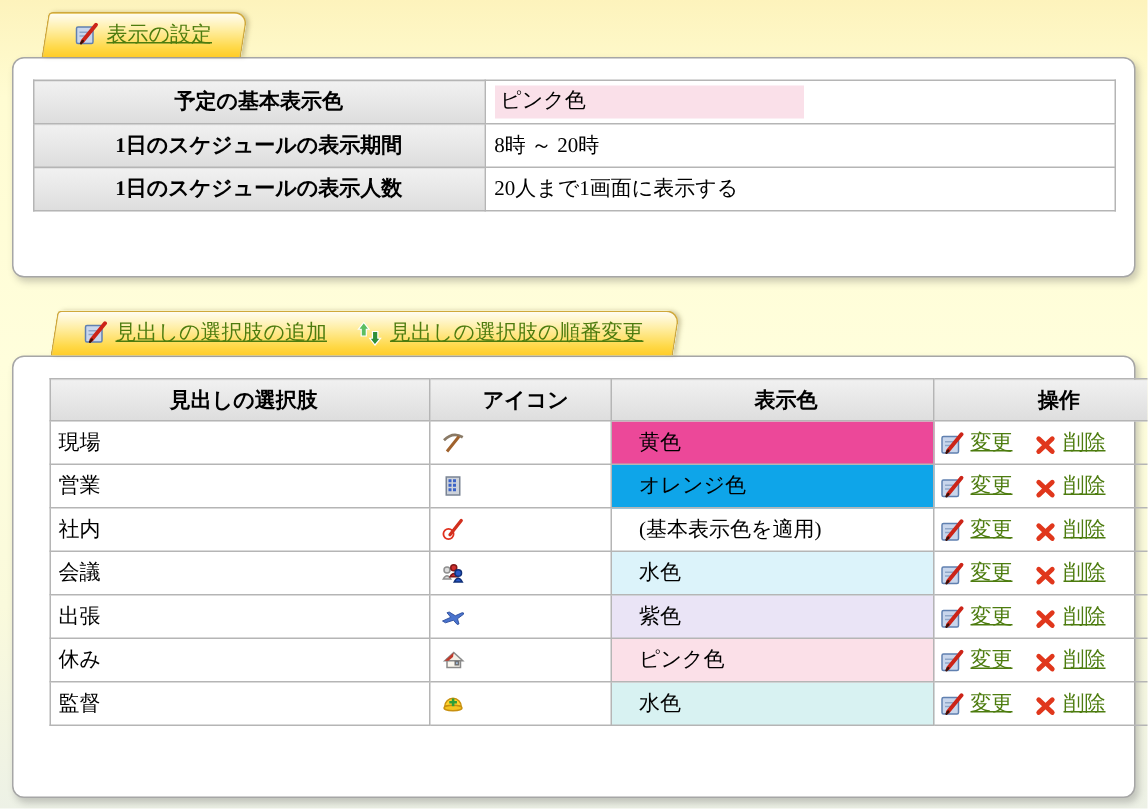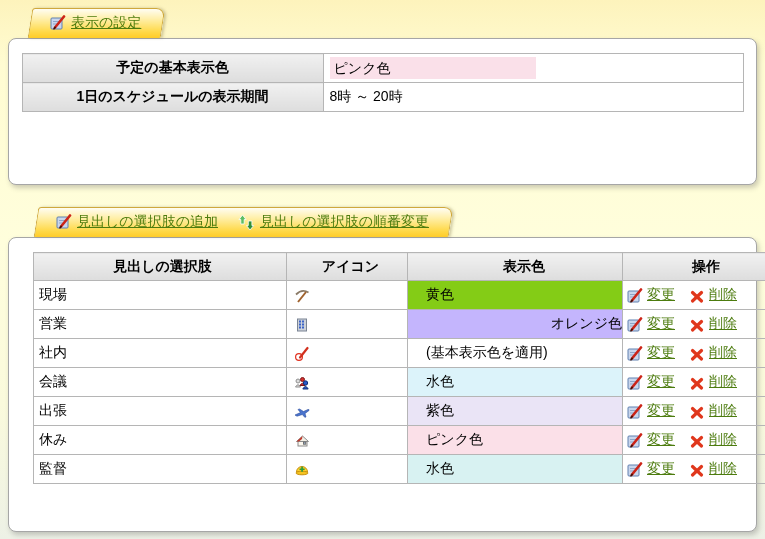--- a/index.html
+++ b/index.html
@@ -29,21 +29,21 @@
     border:1px solid #A6A6A6;border-radius:8px;
     box-shadow:2px 3px 5px rgba(90,90,90,.30);
     padding:14px 0;
   }
   .panel1{height:117px;}
   .panel2{height:265px;margin-bottom:9px;}
   table{border-collapse:collapse;margin:0 auto;table-layout:fixed;}
   .t1{width:722px;}
   .t1 th{width:300px;background:linear-gradient(180deg,#F1F1F1,#DDDDDD);
     font-weight:bold;text-align:center;}
-  .t1 td,.t1 th,.t2 td,.t2 th{border:1px solid #B5B5B5;height:28px;padding:0;}
+  .t1 td,.t1 th,.t2 td,.t2 th{border:1px solid #B5B5B5;height:28px;padding:0;font-family:Liberation Serif, serif;}
   .t1 td{padding-left:6px;}
   .swatch{display:inline-block;width:198px;padding:2px 4px;line-height:18px;}
   .gap{height:22px;}
   .t2{width:722px;margin-left:24px;}
   .t2 th{background:linear-gradient(180deg,#F1F1F1,#DDDDDD);font-weight:bold;text-align:center;height:27px;}
   .t2 .c1{width:247px;padding-left:5px;}
   .t2 .c2{width:113px;padding-left:7px;}
   .t2 .c3{width:196px;padding-left:18px;}
   .t2 .c4{width:158px;padding-left:4px;}
   .ops{display:flex;align-items:flex-end;gap:4px;}
@@ -85,20 +85,24 @@
   <table class="t1">
     <tbody>
         <tr>
       <th>予定の基本表示色</th>
       <td><span class="swatch" style="background-color: rgb(250, 224, 233);">ピンク色</span></td>
     </tr>
     <tr>
       <th>1日のスケジュールの表示期間</th>
       <td>8時 ～ 20時</td>
     </tr>
+    <tr>
+      <th>1日のスケジュールの表示人数</th>
+      <td>20人まで1画面に表示する</td>
+    </tr>
   </tbody>
     </table>
 </div>
 
 <div class="gap"></div>
 
 
 <div class="tab tab2">
   <span class="bg"></span>
   <svg class="icon" width="16" height="16" viewBox="0 0 16 16">
@@ -122,21 +126,21 @@
       <th class="c3">表示色</th>
       <th class="c4">操作</th>
     </tr>
 
     <tr>
       <td class="c1">現場</td>
       <td class="c2"><svg class="icon" width="16" height="16" viewBox="0 0 16 16">
         <path d="M2 6.5 Q8 0.5 14.5 4.5" stroke="#8A7A66" stroke-width="1.8" fill="none"></path>
         <line x1="4" y1="14" x2="12" y2="4" stroke="#A0622D" stroke-width="2"></line>
             </svg></td>
-      <td class="c3" style="background-color: #84cc16;">黄色</td>
+      <td class="c3" style="background-color: #ec4899;">黄色</td>
       <td class="c4">
             <span class="ops">
         <svg class="icon" width="16" height="16" viewBox="0 0 16 16">
                 <use href="#edit-ic"></use>
               </svg>
         <a class="lnk">変更</a>
         <span class="sep"></span>
         <svg class="icon" width="16" height="16" viewBox="0 0 16 16">
                 <use href="#x-ic"></use>
               </svg>
@@ -151,21 +155,21 @@
         <rect x="3.5" y="2" width="9" height="12" fill="#CDD2DA" stroke="#7A8494"></rect>
         <g fill="#3A62C8">
           <rect x="5" y="3.5" width="2" height="2"></rect>
                 <rect x="8" y="3.5" width="2" height="2"></rect>
           <rect x="5" y="6.5" width="2" height="2"></rect>
                 <rect x="8" y="6.5" width="2" height="2"></rect>
           <rect x="5" y="9.5" width="2" height="2"></rect>
                 <rect x="8" y="9.5" width="2" height="2"></rect>
         </g>
             </svg></td>
-      <td class="c3" style="background-color: #c4b5fd; text-align: right;">オレンジ色</td>
+      <td class="c3" style="background-color: #0ea5e9;">オレンジ色</td>
       <td class="c4">
             <span class="ops">
         <svg class="icon" width="16" height="16" viewBox="0 0 16 16">
                 <use href="#edit-ic"></use>
               </svg>
         <a class="lnk">変更</a>
         <span class="sep"></span>
         <svg class="icon" width="16" height="16" viewBox="0 0 16 16">
                 <use href="#x-ic"></use>
               </svg>

